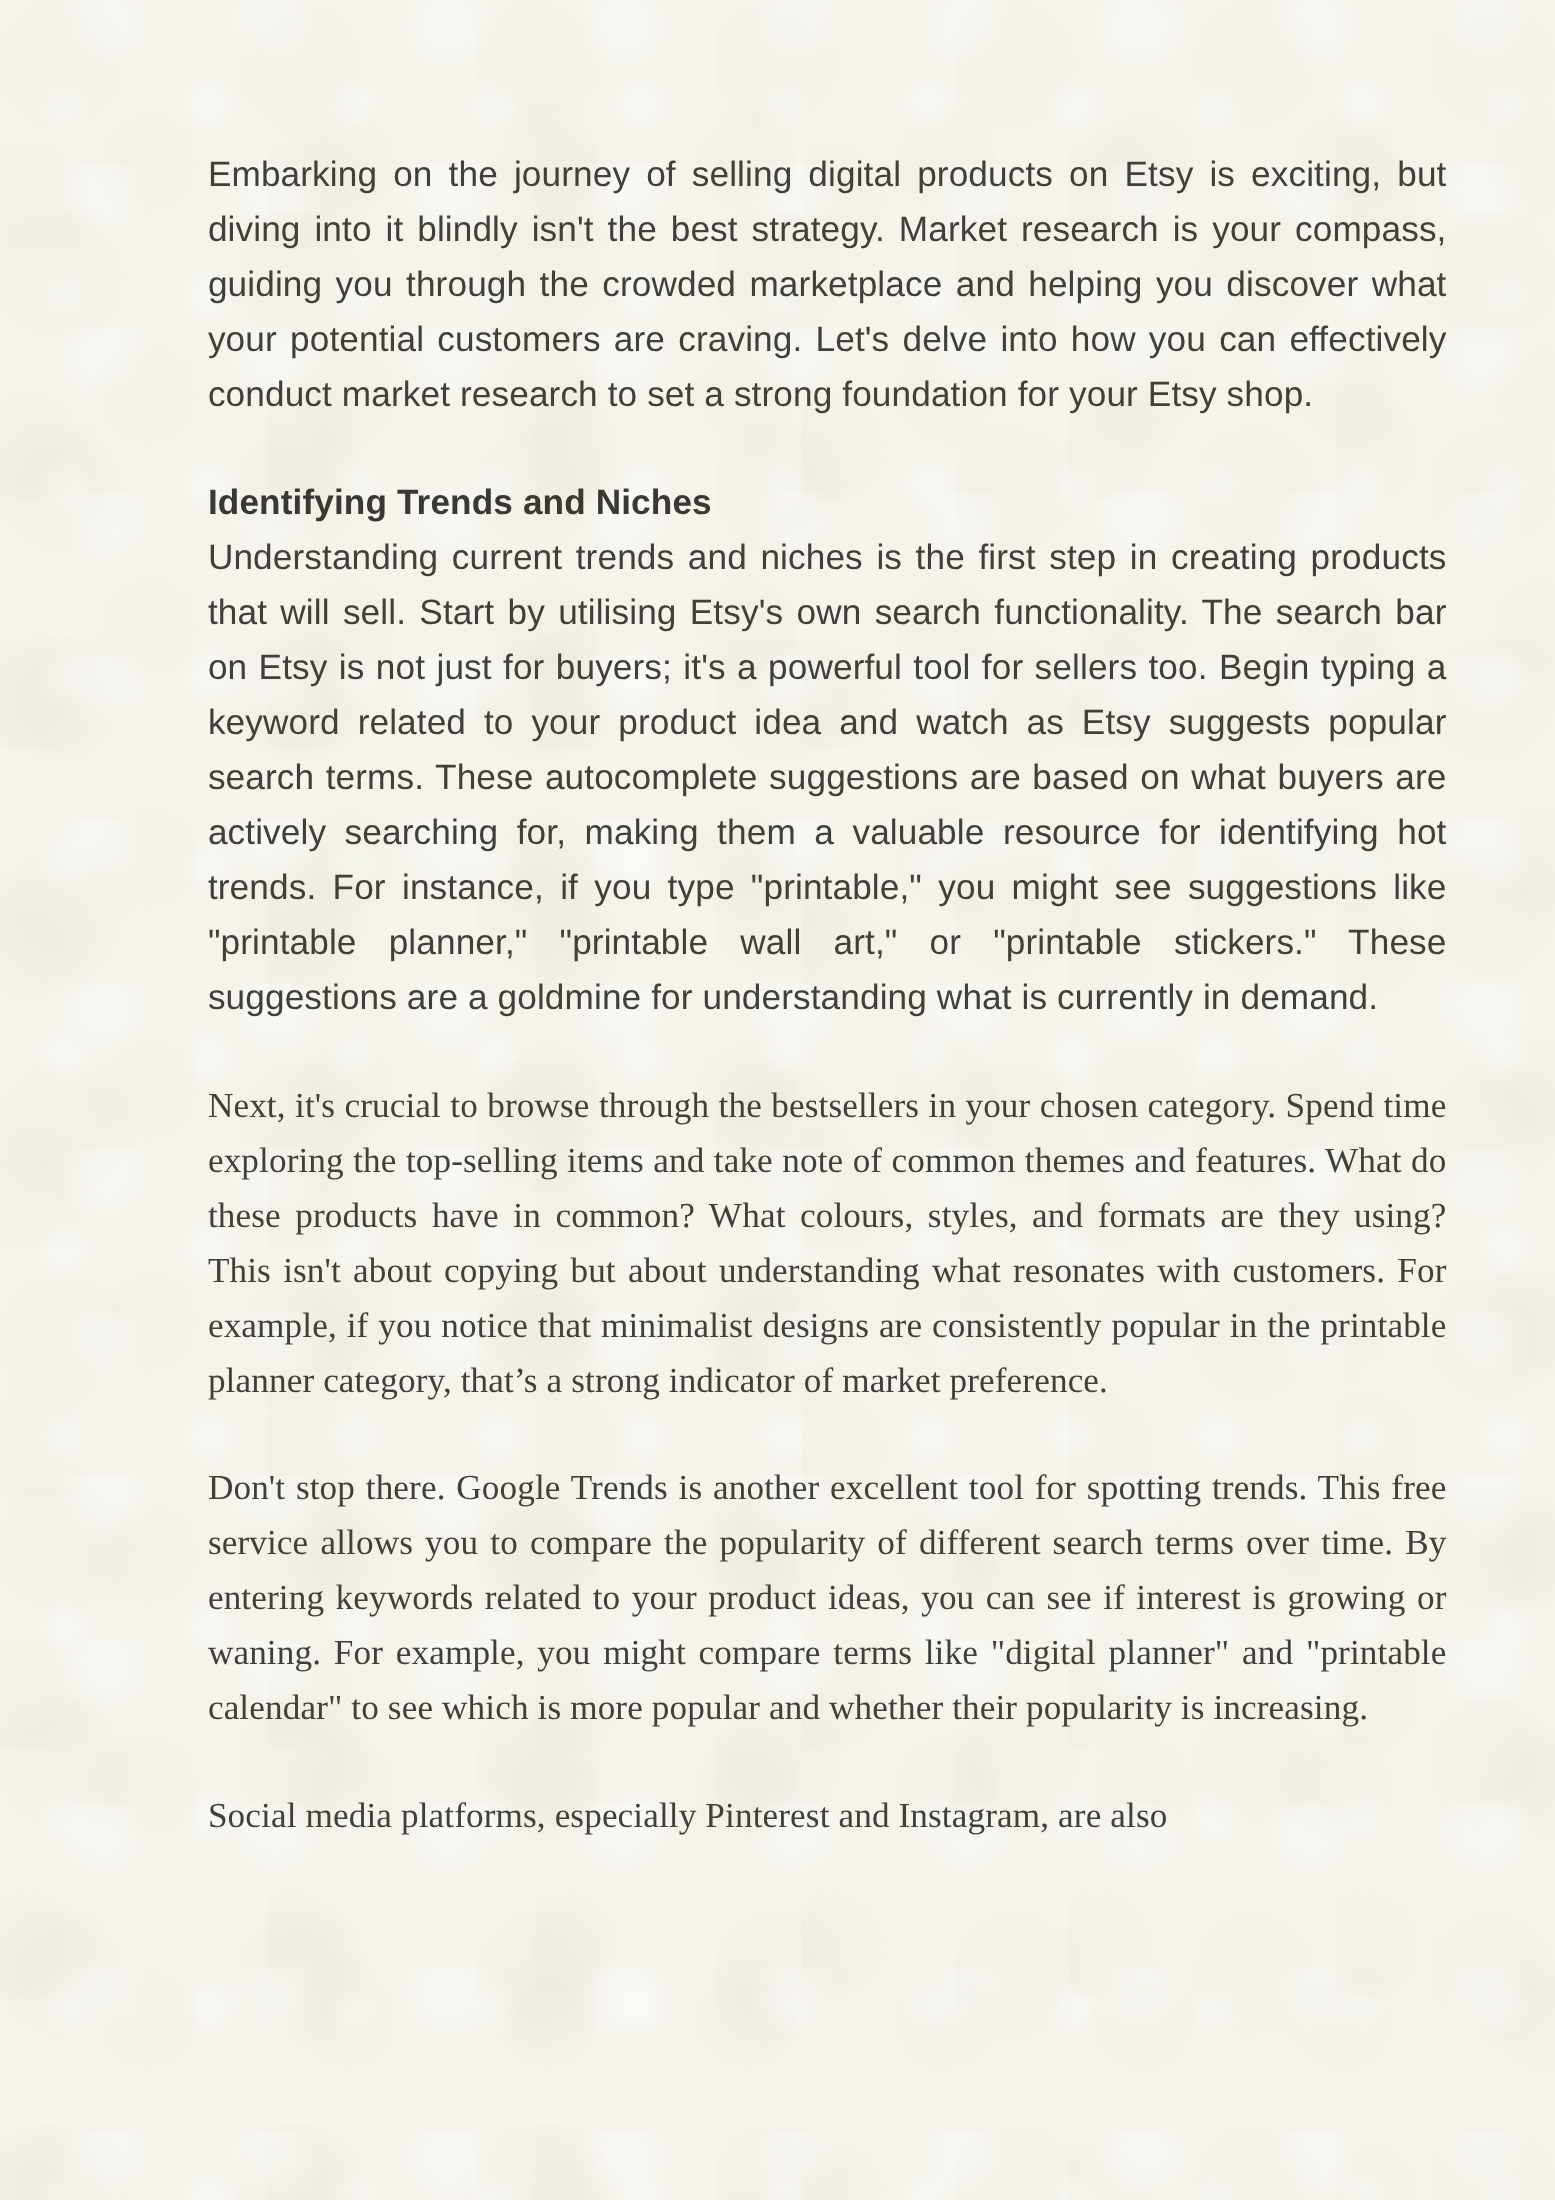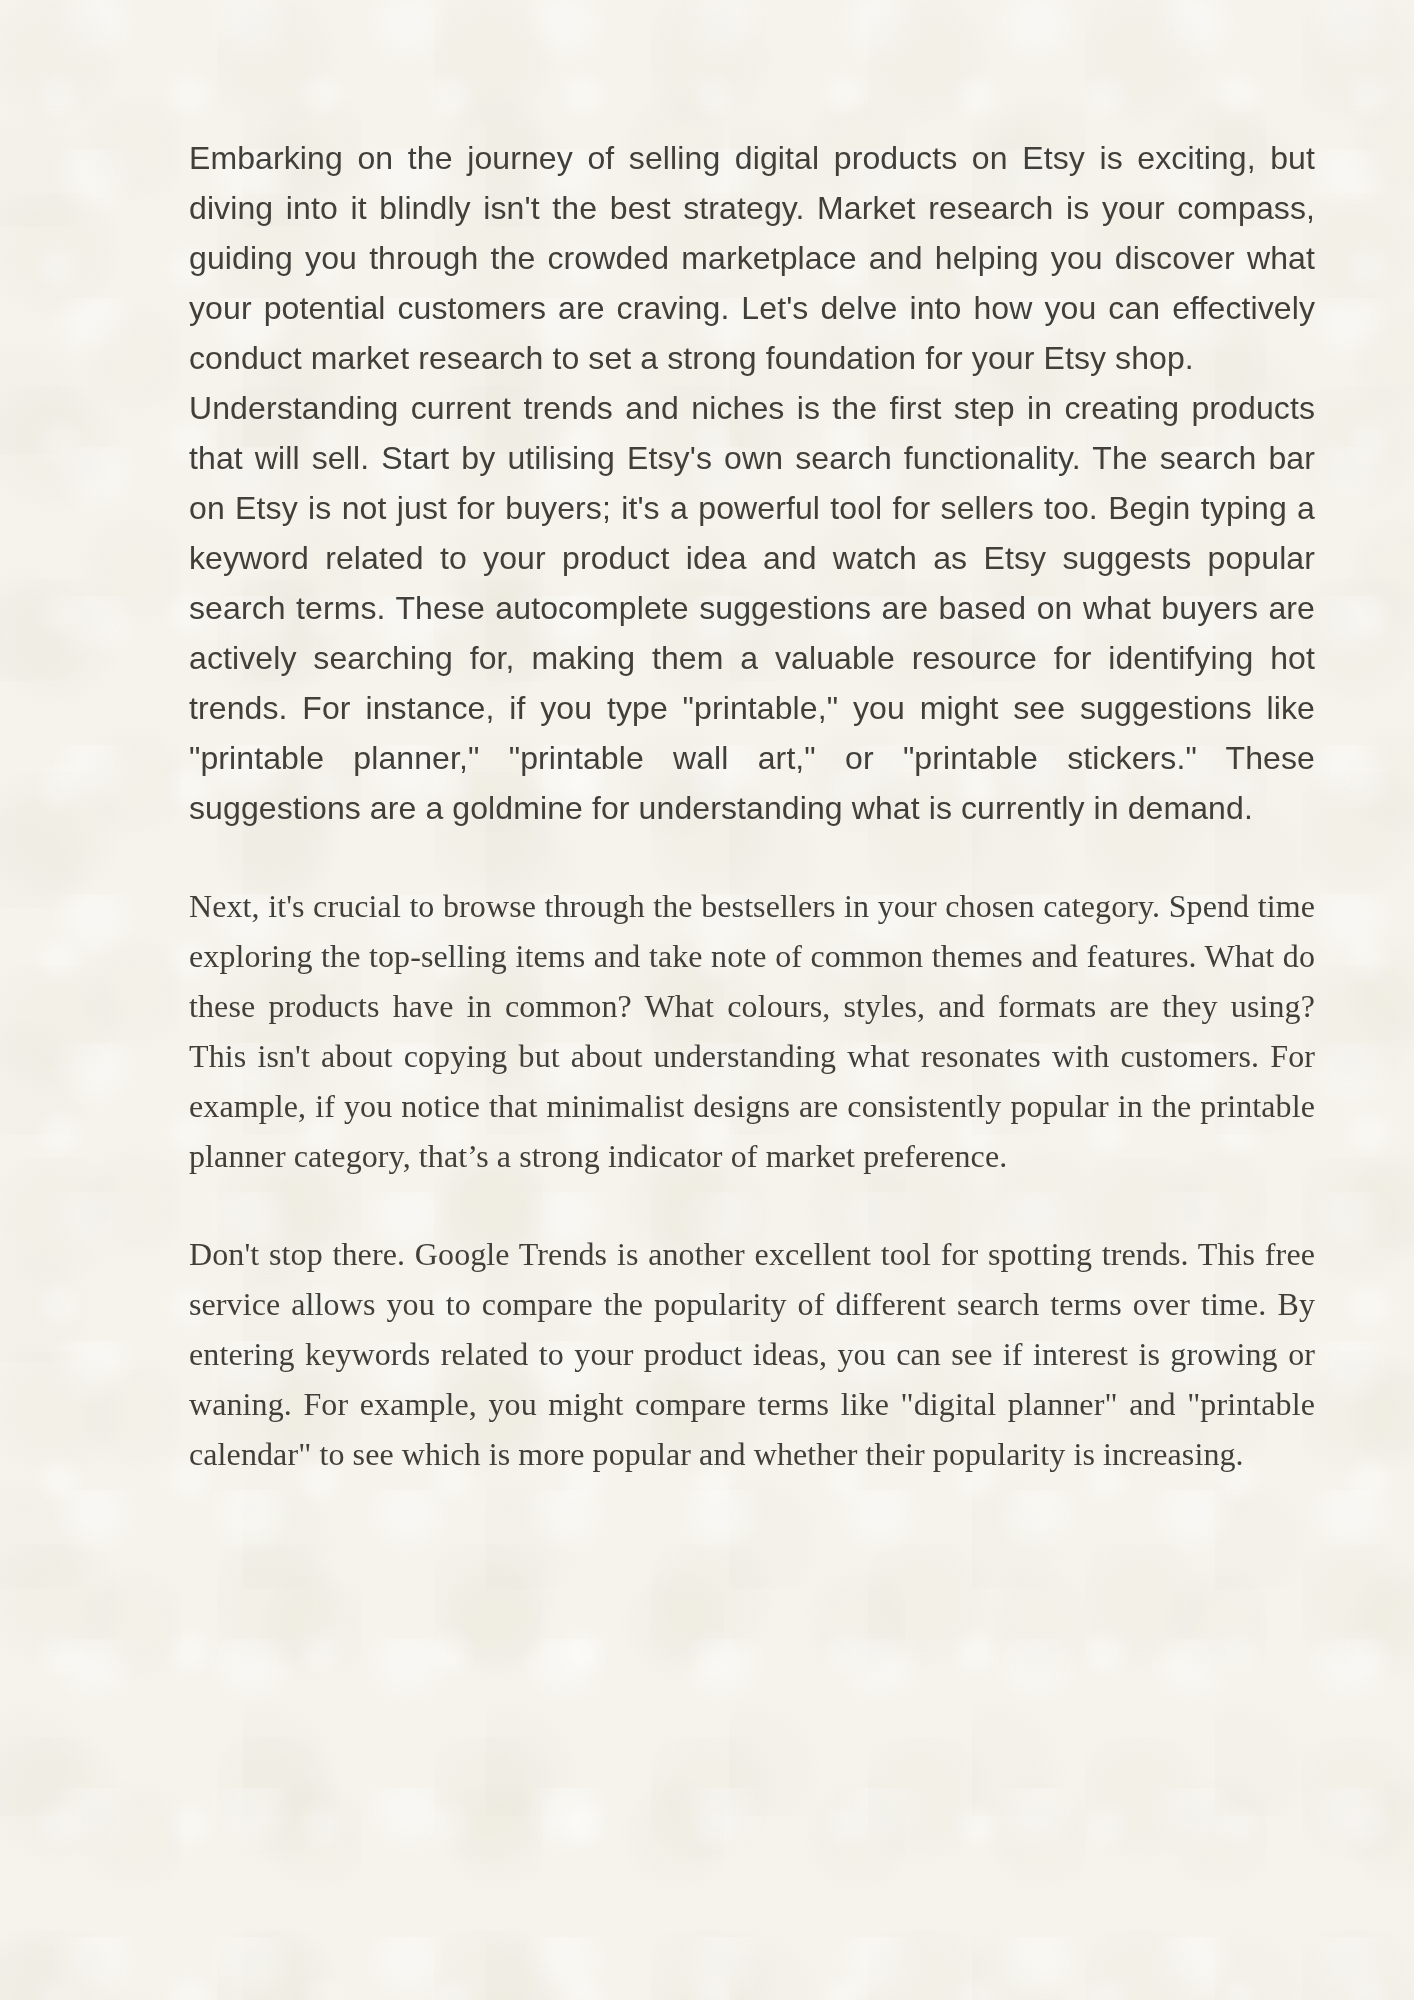--- a/index.html
+++ b/index.html
@@ -55,22 +55,24 @@
   }
 </style>
 </head>
 <body>
 
 <div class="page">
   <div class="content">
 
     <p class="body-text">Embarking on the journey of selling digital products on Etsy is exciting, but diving into it blindly isn't the best strategy. Market research is your compass, guiding you through the crowded marketplace and helping you discover what your potential customers are craving. Let's delve into how you can effectively conduct market research to set a strong foundation for your Etsy shop.</p>
 
+    <h2 class="section-heading">Identifying Trends and Niches</h2>
 
     <p class="body-text">Understanding current trends and niches is the first step in creating products that will sell. Start by utilising Etsy's own search functionality. The search bar on Etsy is not just for buyers; it's a powerful tool for sellers too. Begin typing a keyword related to your product idea and watch as Etsy suggests popular search terms. These autocomplete suggestions are based on what buyers are actively searching for, making them a valuable resource for identifying hot trends. For instance, if you type "printable," you might see suggestions like "printable planner," "printable wall art," or "printable stickers." These suggestions are a goldmine for understanding what is currently in demand.</p>
 
     <p class="body-text para-gap">Next, it's crucial to browse through the bestsellers in your chosen category. Spend time exploring the top-selling items and take note of common themes and features. What do these products have in common? What colours, styles, and formats are they using? This isn't about copying but about understanding what resonates with customers. For example, if you notice that minimalist designs are consistently popular in the printable planner category, that’s a strong indicator of market preference.</p>
 
     <p class="body-text para-gap">Don't stop there. Google Trends is another excellent tool for spotting trends. This free service allows you to compare the popularity of different search terms over time. By entering keywords related to your product ideas, you can see if interest is growing or waning. For example, you might compare terms like "digital planner" and "printable calendar" to see which is more popular and whether their popularity is increasing.</p>
 
+    <p class="body-text para-gap">Social media platforms, especially Pinterest and Instagram, are also</p>
 
   </div>
 </div>
 
 </body></html>

